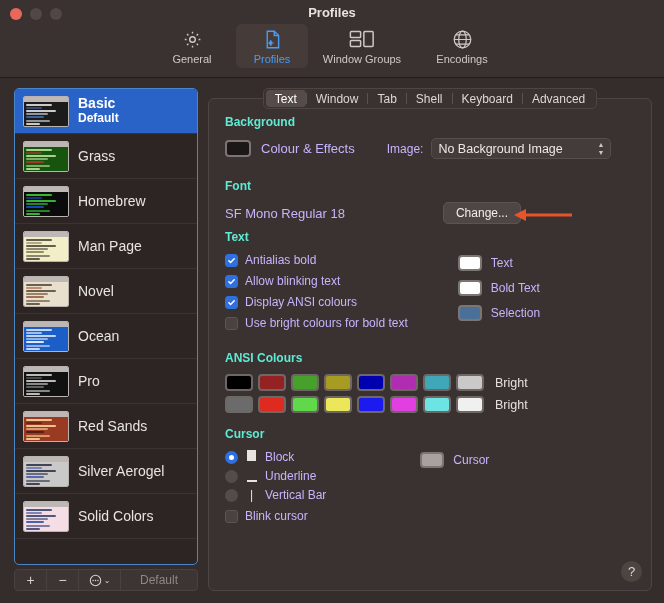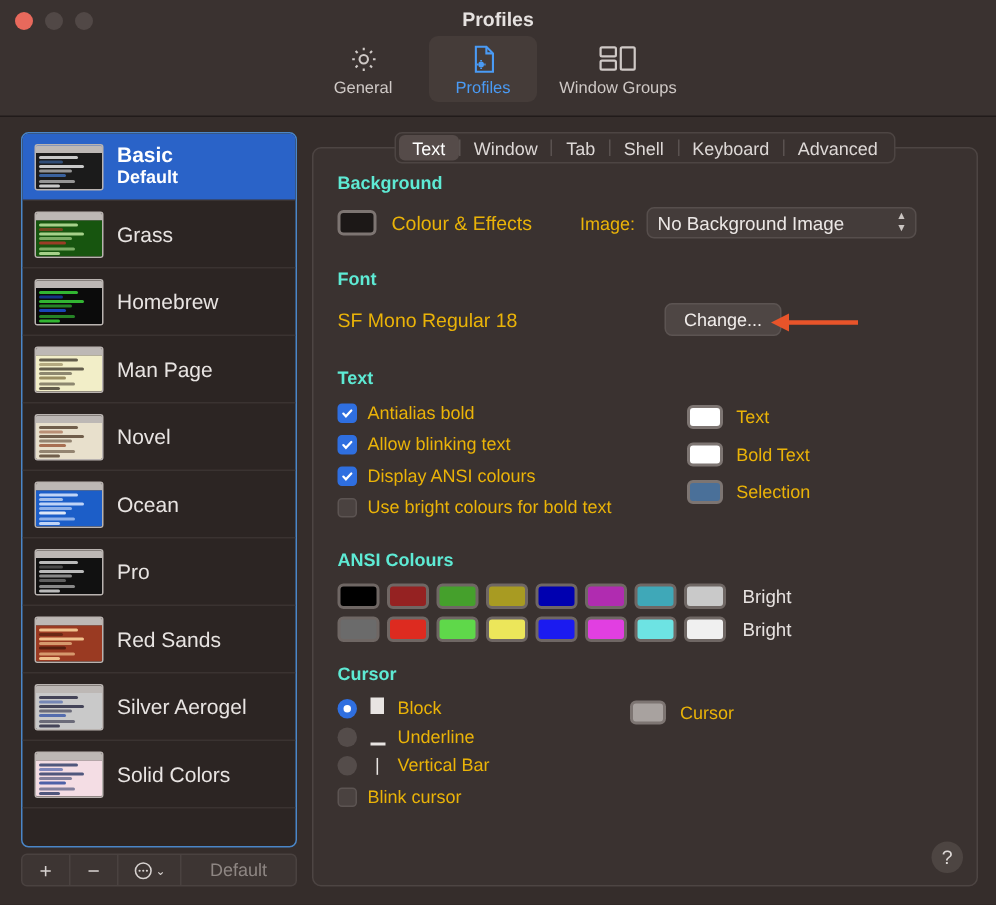--- a/index.html
+++ b/index.html
@@ -99,21 +99,21 @@
   }
   .tab.active { background: #554b49; color: #fff; }
   .tabsep { width: 1px; height: 11px; background: #5a5250; }
   .panel {
     position: absolute; top: 10px; left: 0; right: 0; bottom: 0;
     border: 1px solid #4d4543; border-radius: 6px; background: #3a3230;
     padding: 16px 14px 10px 16px;
   }
   .sect { font-size: 12px; font-weight: bold; color: #5eead4; margin-bottom: 9px; }
   .row { display: flex; align-items: center; }
-  .lbl { font-size: 13px; color: #eab308; }
+  .lbl { font-size: 13px; color: #c4b5fd; }
   .lbl.sm { font-size: 12px; }
   .swatch {
     width: 26px; height: 17px; border-radius: 4px; border: 2px solid #7d7572;
     background: #1c1817; flex: none;
   }
   .swatch.sm { width: 24px; height: 16px; }
   .dropdown {
     flex: 1; height: 21px; background: #443c3a; border: 1px solid #564e4c;
     border-radius: 5px; display: flex; align-items: center;
     padding: 0 6px; font-size: 12.5px; color: #ece8e6; position: relative;
@@ -197,20 +197,30 @@
         <span class="tbicon">
           <svg width="26" height="20" viewBox="0 0 28 20" fill="none" stroke="#cfc9c6" stroke-width="1.6">
             <rect x="1.5" y="2" width="11" height="6.5" rx="1"></rect>
             <rect x="1.5" y="11.5" width="11" height="6.5" rx="1"></rect>
             <rect x="16" y="2" width="10" height="16" rx="1"></rect>
           </svg>
         </span>
         <span class="tblabel">Window Groups</span>
       </div>
 
+      <div class="tbitem wide">
+        <span class="tbicon">
+          <svg width="21" height="21" viewBox="0 0 24 24" fill="none" stroke="#cfc9c6" stroke-width="1.4">
+            <circle cx="12" cy="12" r="9.5"></circle>
+            <ellipse cx="12" cy="12" rx="4.3" ry="9.5"></ellipse>
+            <path d="M2.5 12h19M4.2 6.6h15.6M4.2 17.4h15.6"></path>
+          </svg>
+        </span>
+        <span class="tblabel">Encodings</span>
+      </div>
     </div>
   </div>
 
   <div class="body">
 
     <div class="sidebar-col">
       <div class="profile-list" id="profile-list">
           <div class="prow selected">
             <div class="pthumb">
               <div class="tb-head" style="background: rgb(189, 184, 181);"></div>
@@ -426,21 +436,21 @@
           <div class="dropdown" style="margin-left:8px;max-width:180px;">
             <span>No Background Image</span>
             <span class="dd-arrows">
               <span>▲</span>
                 <span>▼</span>
             </span>
           </div>
         </div>
 
         <div class="sect">Font</div>
-        <div class="row" style="margin-bottom:21px;">
+        <div class="row" style="margin-bottom:6px;">
           <span class="lbl">SF Mono Regular 18</span>
           <button class="btn" style="margin-left:98px;">Change...</button>
         </div>
 
         <div class="sect">Text</div>
         <div class="row" style="align-items:flex-start;margin-bottom:14px;">
           <div id="text-checkboxes">
               <div class="cbrow">
                 <div class="cb on">
                   <svg class="tick" viewBox="0 0 12 12" fill="none" stroke="#fff" stroke-width="2" stroke-linecap="round">

